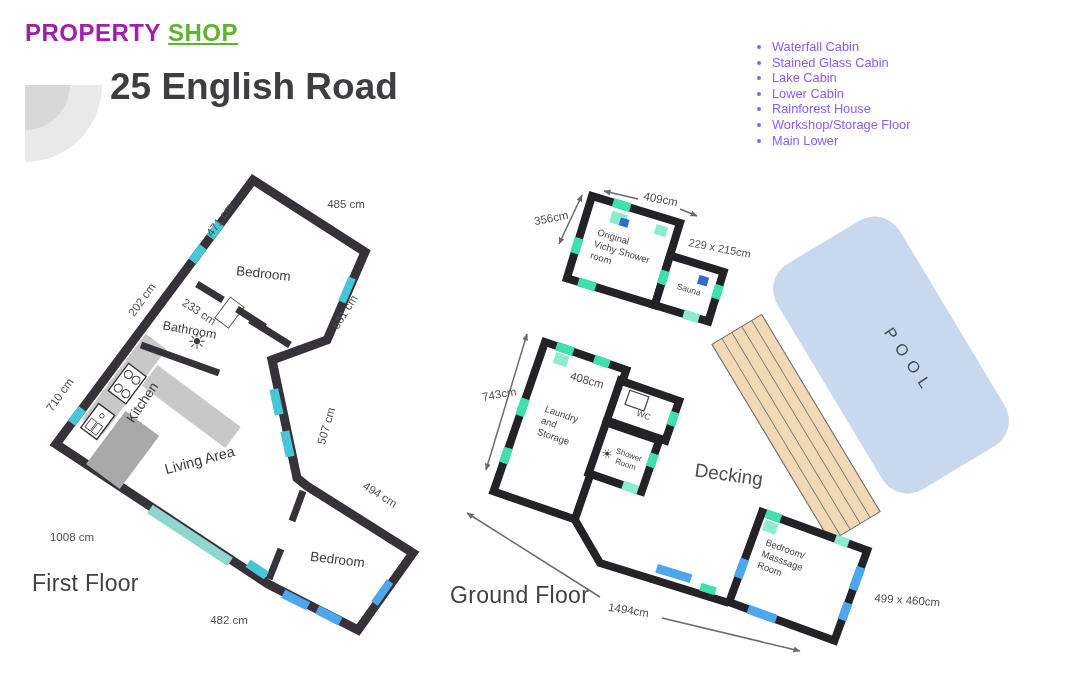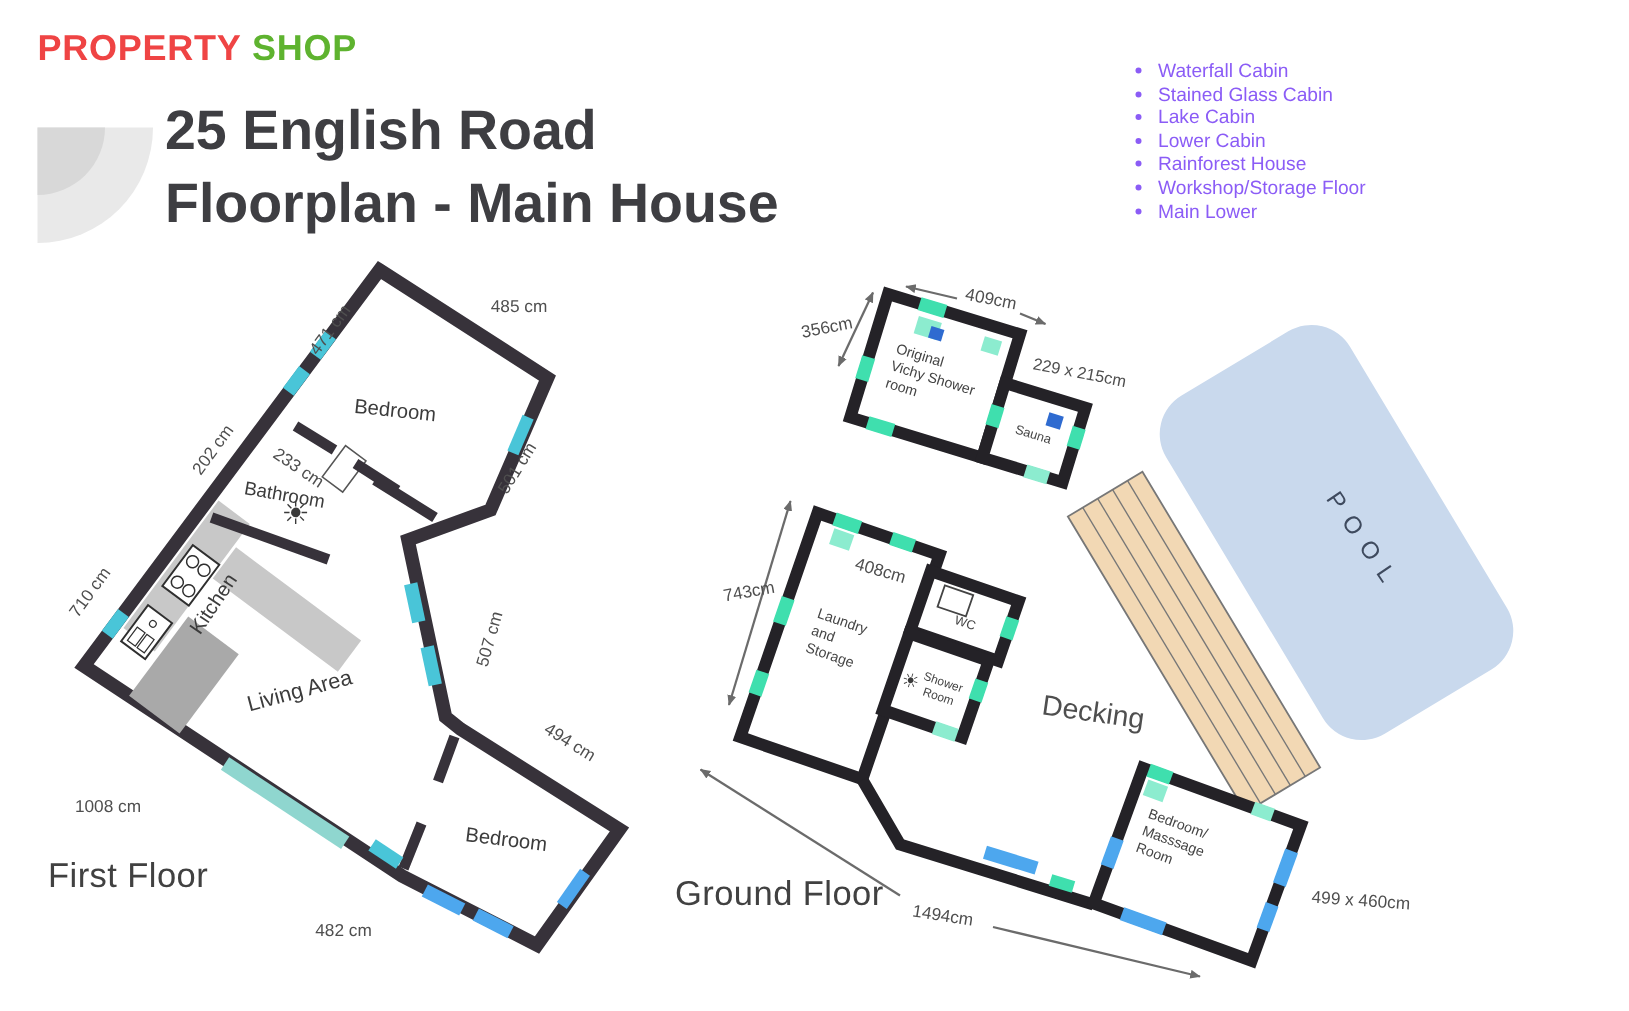--- a/index.html
+++ b/index.html
@@ -3,22 +3,22 @@
 <meta charset="utf-8">
 <style>
   html,body{margin:0;padding:0;}
   body{
     width:1086px;height:674px;position:relative;overflow:hidden;
     background:#ffffff;font-family:"Liberation Sans",sans-serif;
   }
   .abs{position:absolute;}
   
   .logo{left:25px;top:19px;font-size:24px;font-weight:900;letter-spacing:.5px;white-space:nowrap;}
-  .logo .p1{color:#ef4444;}
-  .logo .p2{color:#5eb32f;margin-left:7px;}
+  .logo .p1{color:#a21caf;}
+  .logo .p2{color:#5eb32f;margin-left:7px;text-decoration:underline;}
   .title{left:110px;top:62px;font-size:37px;font-weight:bold;color:#3e3e42;line-height:49px;white-space:nowrap;}
   
   .req{left:702px;top:26px;width:382px;color:#2e2e2e;}
   .req .rp-head{font-size:12.8px;}
   .req ul{margin:13px 0 0 0;padding-left:70px;}
   .req li{font-size:12.8px;line-height:15.6px;margin:0;color:#8b5cf6;}
   
   .floor-head{font-size:23px;color:#414141;letter-spacing:.3px;white-space:nowrap;}
   #ff-head{left:32px;top:570px;}
   #gf-head{left:450px;top:582px;}
@@ -208,21 +208,20 @@
     <text class="deck-t" transform="translate(728,481) rotate(8)">Decking</text>
   </g>
 </svg>
 
 <div class="abs logo">
   <span class="p1">PROPERTY</span><span class="p2">SHOP</span>
 </div>
 
 <div class="abs title">
   <div>25 English Road</div>
-  <div>Floorplan - Main House</div>
 </div>
 
 <div class="abs req">
   <ul>
     <li>Waterfall Cabin</li>
     <li>Stained Glass Cabin</li>
     <li>Lake Cabin</li>
     <li>Lower Cabin</li>
     <li>Rainforest House</li>
     <li>Workshop/Storage Floor</li>

